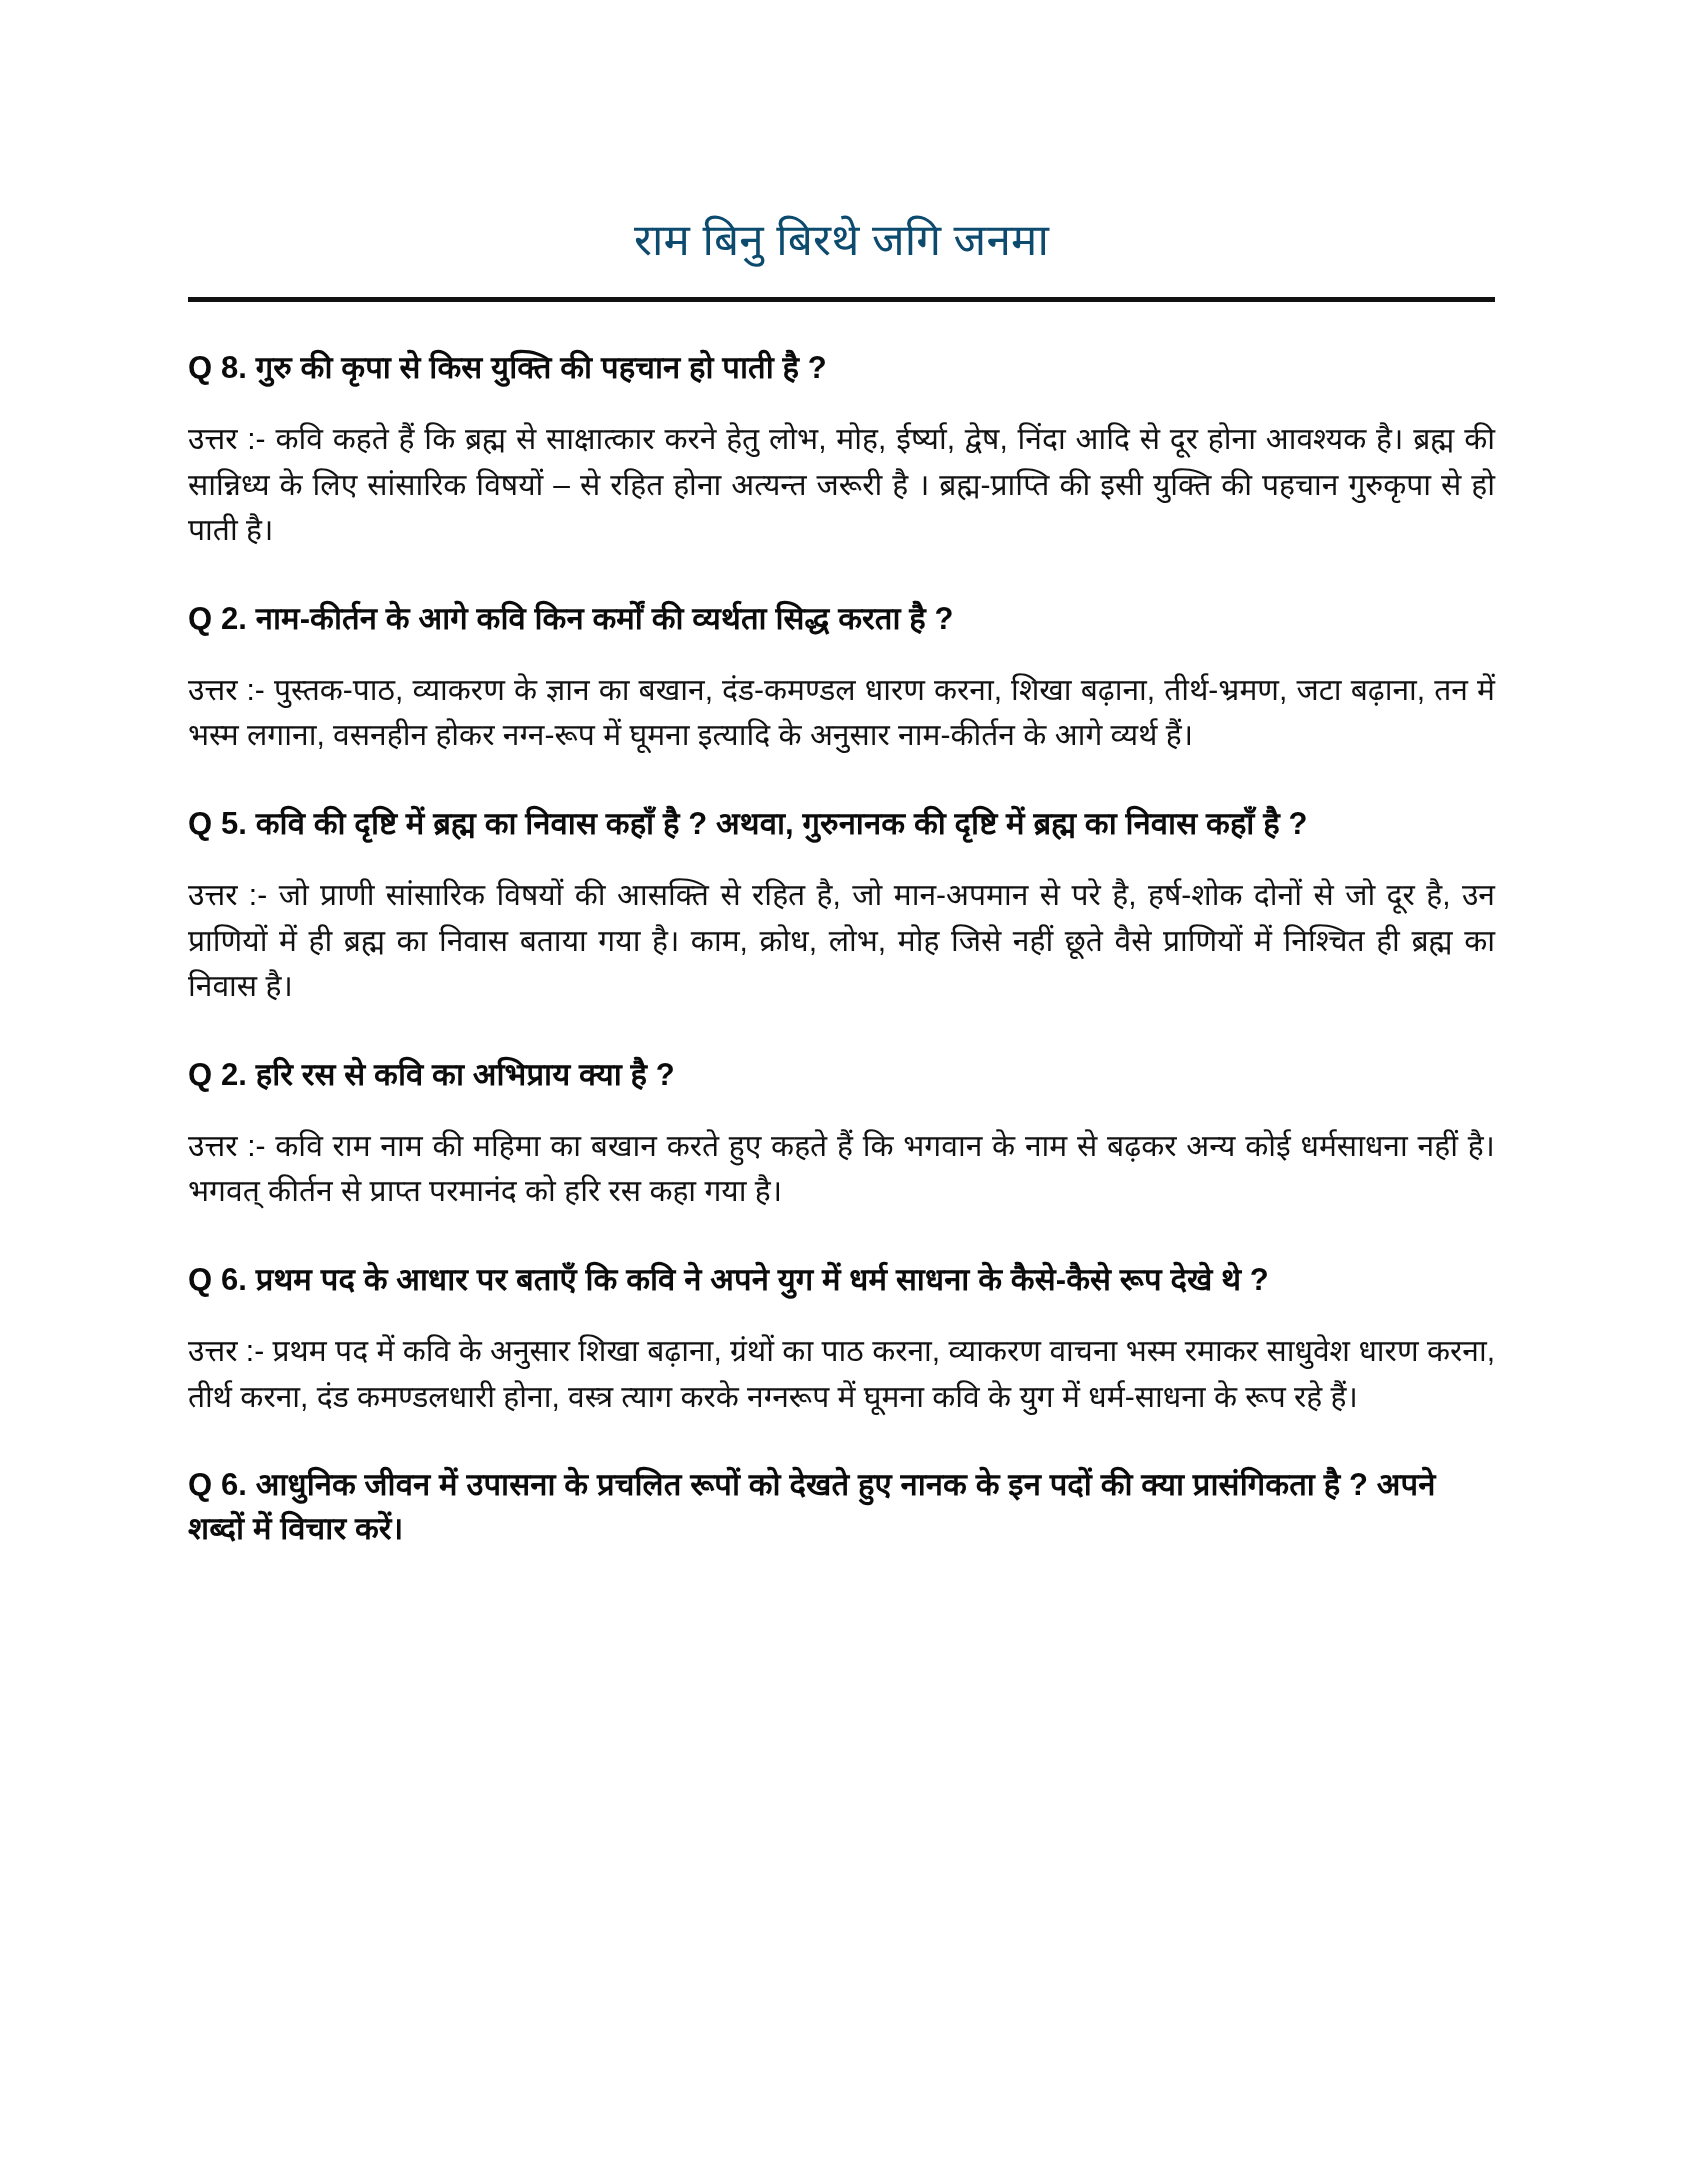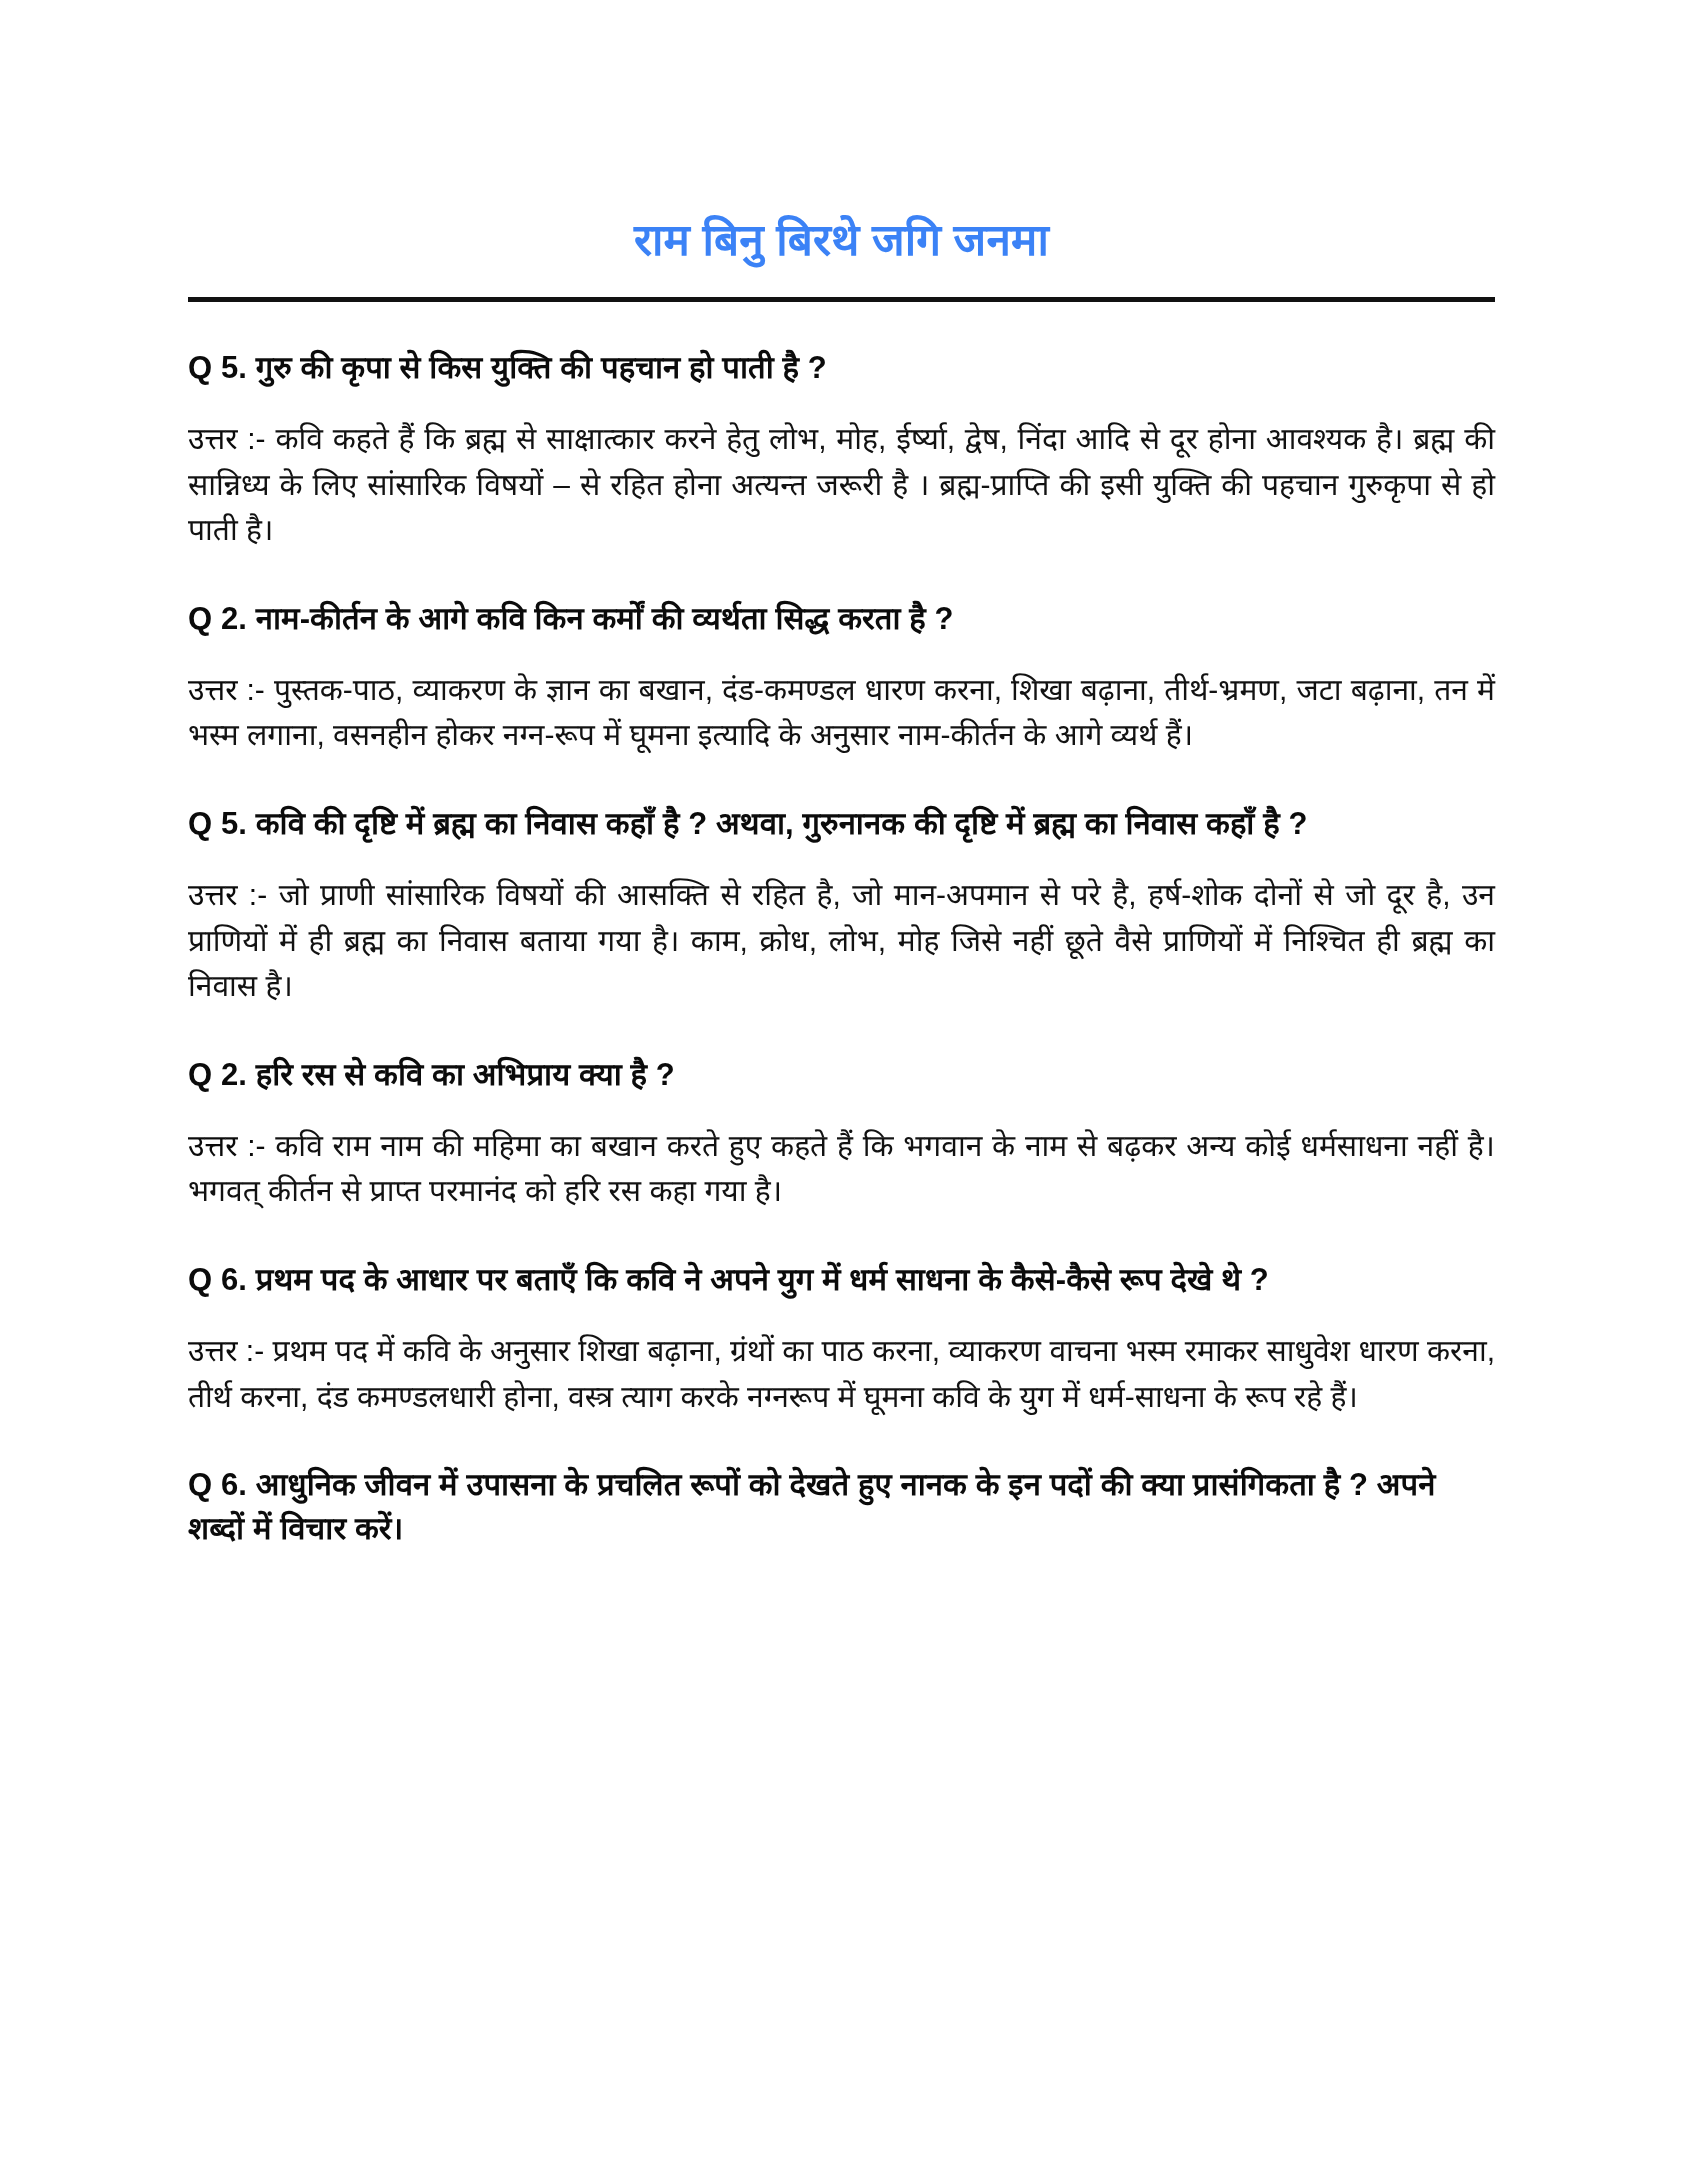--- a/index.html
+++ b/index.html
@@ -20,23 +20,23 @@
   }
   .content {
     position: absolute;
     left: 188px;
     top: 0;
     width: 1307px;
   }
   .doc-title {
     text-align: center;
     font-size: 44px;
-    font-weight: 700;
+    font-weight: 400;
     line-height: 1.25;
-    color: #3b82f6;
+    color: #0c4a6e;
     padding-top: 183px;
     letter-spacing: 0.2px;
   }
   .title-rule {
     border: 0;
     border-top: 5px solid #111111;
     margin: 14px 0 0 0;
     width: 100%;
   }
   .qa-block {
@@ -80,21 +80,21 @@
 <body>
 
 <div class="page">
 
   <div class="content">
 
     <h1 class="doc-title">राम बिनु बिरथे जगि जनमा</h1>
     <hr class="title-rule">
 
     <div class="qa-block">
-      <div class="question">Q 5. गुरु की कृपा से किस युक्ति की पहचान हो पाती है ?</div>
+      <div class="question">Q 8. गुरु की कृपा से किस युक्ति की पहचान हो पाती है ?</div>
       <p class="answer"><span class="lead">उत्तर :-</span> <span>कवि कहते हैं कि ब्रह्म से साक्षात्कार करने हेतु लोभ, मोह, ईर्ष्या, द्वेष, निंदा आदि से दूर होना आवश्यक है। ब्रह्म की सान्निध्य के लिए सांसारिक विषयों – से रहित होना अत्यन्त जरूरी है । ब्रह्म-प्राप्ति की इसी युक्ति की पहचान गुरुकृपा से हो पाती है।</span></p>
     </div>
 
     <div class="qa-block">
       <div class="question">Q 2. नाम-कीर्तन के आगे कवि किन कर्मों की व्यर्थता सिद्ध करता है ?</div>
       <p class="answer"><span class="lead">उत्तर :-</span> <span>पुस्तक-पाठ, व्याकरण के ज्ञान का बखान, दंड-कमण्डल धारण करना, शिखा बढ़ाना, तीर्थ-भ्रमण, जटा बढ़ाना, तन में भस्म लगाना, वसनहीन होकर नग्न-रूप में घूमना इत्यादि के अनुसार नाम-कीर्तन के आगे व्यर्थ हैं।</span></p>
     </div>
 
     <div class="qa-block">
       <div class="question">Q 5. कवि की दृष्टि में ब्रह्म का निवास कहाँ है ? अथवा, गुरुनानक की दृष्टि में ब्रह्म का निवास कहाँ है ?</div>

